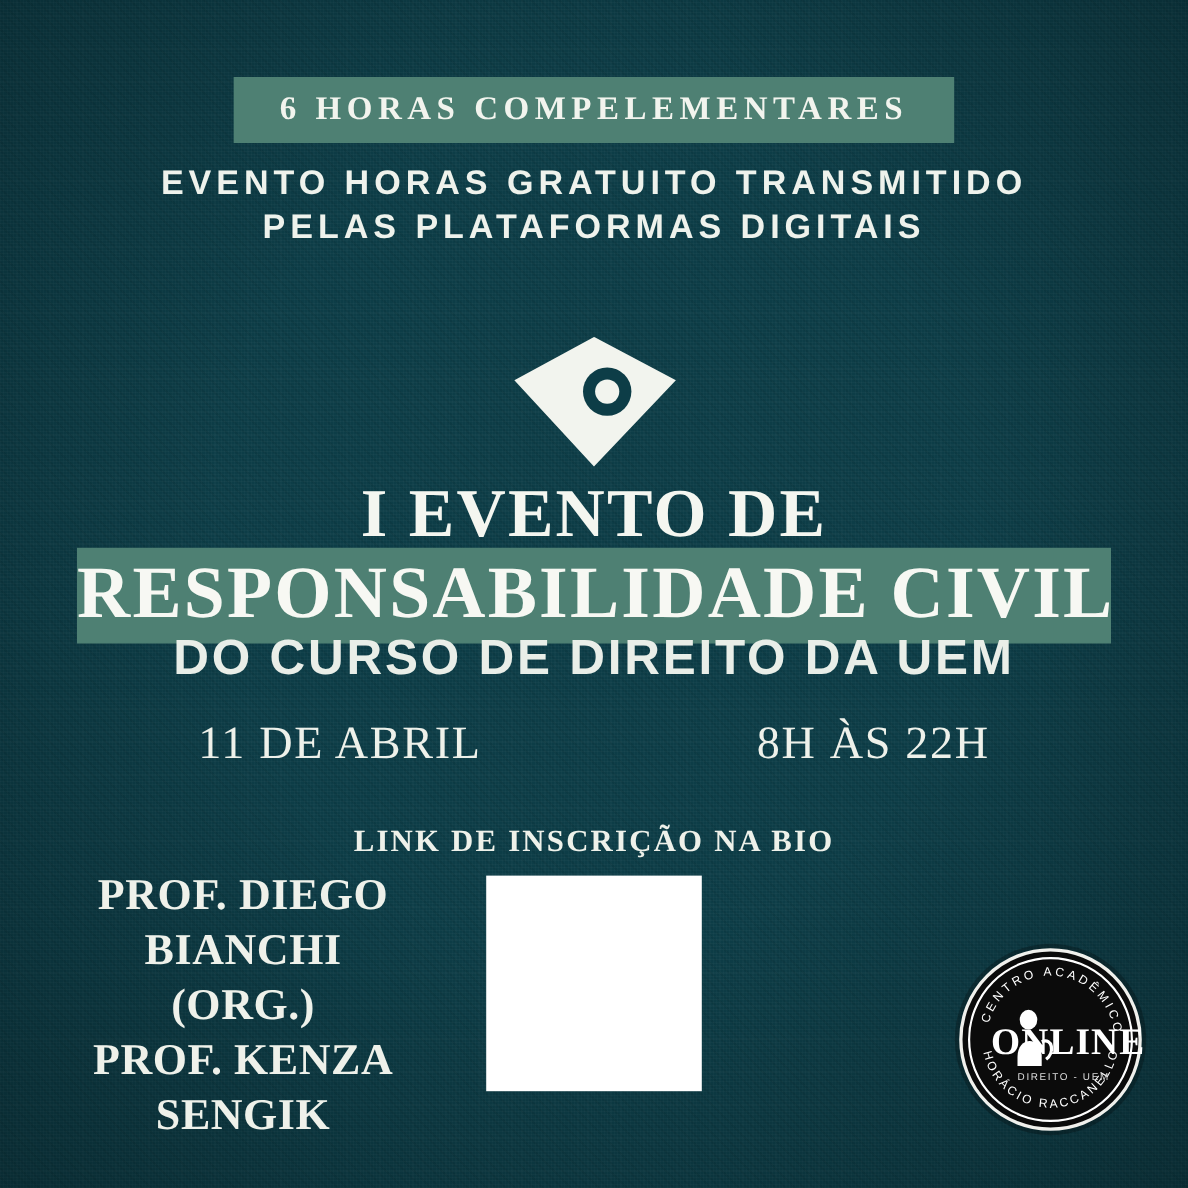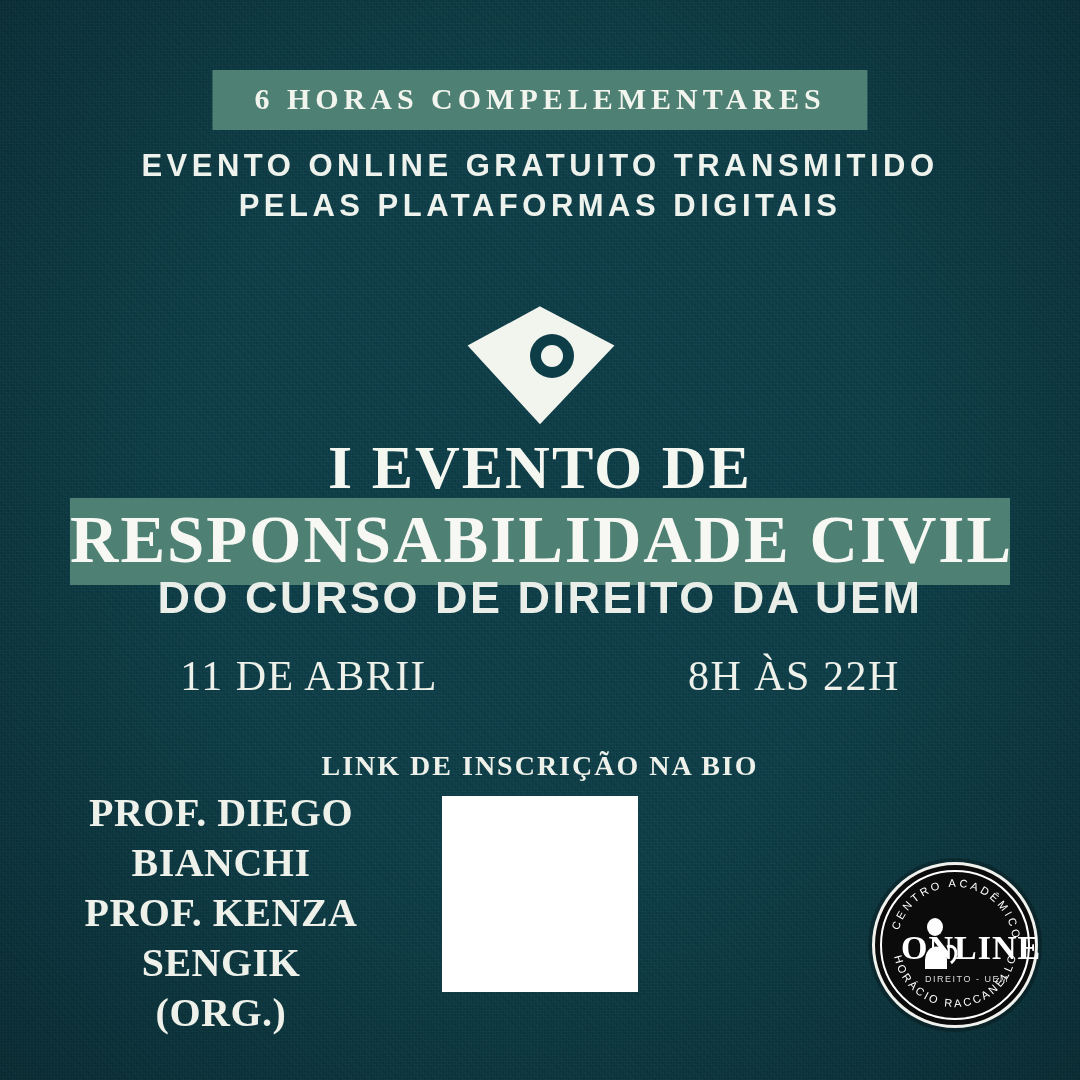--- a/index.html
+++ b/index.html
@@ -248,21 +248,21 @@
 
 <div class="poster">
   <div class="texture"></div>
   <div class="vignette"></div>
 
   <div class="content">
 
     <div class="hours-banner">6 HORAS COMPELEMENTARES</div>
 
     <div class="subhead">
-      <div>EVENTO ONLINE GRATUITO TRANSMITIDO</div>
+      <div>EVENTO HORAS GRATUITO TRANSMITIDO</div>
       <div>PELAS PLATAFORMAS DIGITAIS</div>
     </div>
 
     <div class="emblem">
       <svg viewBox="0 0 160 130" width="160" height="130" aria-hidden="true">
         <polygon points="80,8 152,46 80,122 10,46" fill="none" stroke="#f2f4ee" stroke-width="3"></polygon>
         <polygon points="80,8 152,46 80,122" fill="#f2f4ee"></polygon>
         <polygon points="80,8 10,46 80,122" fill="#f2f4ee"></polygon>
         <polygon points="80,122 152,46 80,8" fill="#0d3d47" opacity="0"></polygon>
         <path d="M80 8 L152 46 L80 122 Z" fill="#f2f4ee"></path>
@@ -1132,22 +1132,22 @@
           <i></i>
           <i></i>
           <i></i>
           <i></i>
           <i></i>
         </div>
     </div>
 
     <div class="profs">
       <div>PROF. DIEGO BIANCHI</div>
+      <div>(ORG.)</div>
       <div>PROF. KENZA SENGIK</div>
-      <div>(ORG.)</div>
     </div>
 
     <div class="cahrf">
       <svg viewBox="0 0 160 160" width="160" height="160" aria-hidden="true">
         <defs>
           <path id="topArc" d="M 22,80 A 58,58 0 0 1 138,80"></path>
           <path id="botArc" d="M 18,80 A 62,62 0 0 0 142,80"></path>
         </defs>
         <circle cx="80" cy="80" r="74" fill="none" stroke="#ffffff" stroke-width="2"></circle>
         <text font-family="Liberation Sans, sans-serif" font-size="11" fill="#ffffff" letter-spacing="3">

